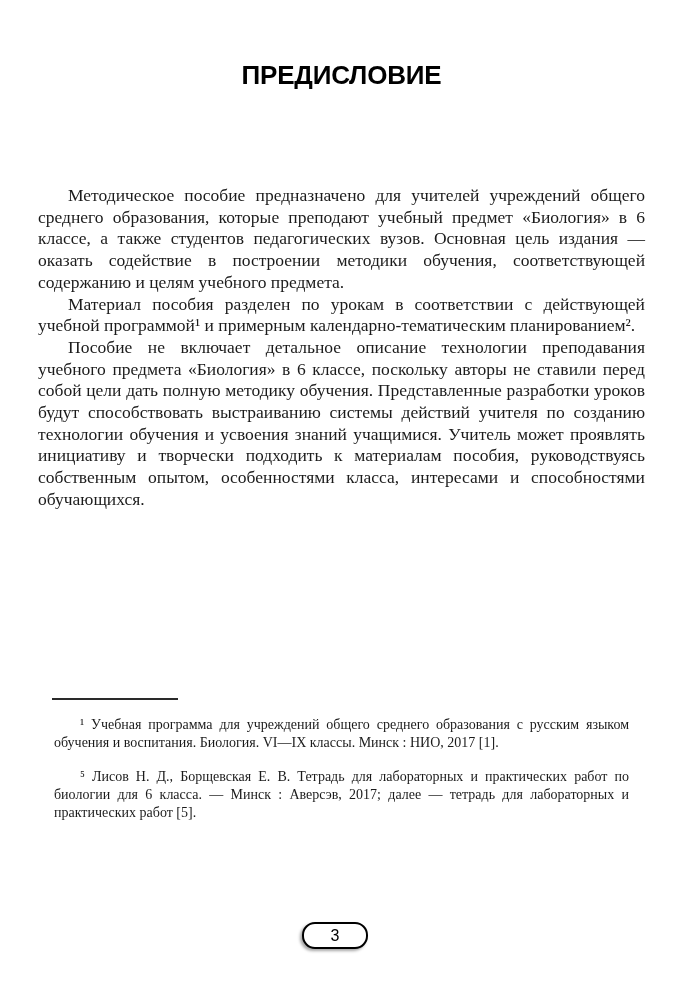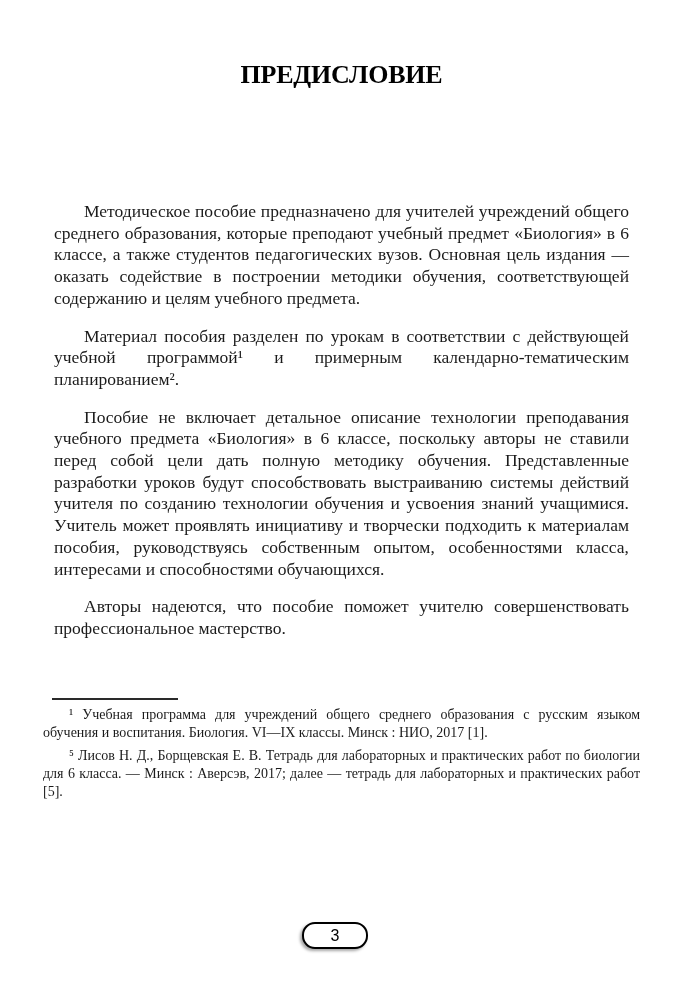--- a/index.html
+++ b/index.html
@@ -13,56 +13,56 @@
     overflow: hidden;
   }
 
   .title {
     position: absolute;
     top: 60px;
     left: 38px;
     width: 607px;
     margin: 0;
     text-align: center;
-    font-family: Liberation Serif, serif;
+    font-family: Liberation Sans, sans-serif;
     font-weight: bold;
     font-size: 26px;
     letter-spacing: -0.2px;
     color: #000000;
   }
 
   .body-text {
     position: absolute;
     top: 185px;
     left: 38px;
     width: 607px;
     font-size: 17.5px;
     line-height: 21.7px;
     color: #1b1b1b;
     text-align: justify;
   }
-  .para { margin: 16px; text-indent: 30px; }
+  .para { margin: 0; text-indent: 30px; }
 
   .footnotes {
     position: absolute;
     top: 698px;
     left: 38px;
     width: 607px;
     font-size: 14px;
     line-height: 18px;
     color: #1b1b1b;
     text-align: justify;
   }
   .fn-rule {
     width: 126px;
     height: 0;
     border-top: 2px solid #2a2a2a;
     margin: 0 0 6px 14px;
   }
-  .fn { margin: 5px; text-indent: 26px; }
+  .fn { margin: 16px; text-indent: 26px; }
 
   .page-number {
     position: absolute;
     left: 302px;
     top: 922px;
     width: 62px;
     height: 23px;
     background: #ffffff;
     border: 2px solid #000000;
     border-radius: 13px;
@@ -79,21 +79,20 @@
 <body>
 
 <div class="page">
 
   <h1 class="title">ПРЕДИСЛОВИЕ</h1>
 
   <div class="body-text">
     <p class="para">Методическое пособие предназначено для учителей учреждений общего среднего образования, которые преподают учебный предмет «Биология» в 6 классе, а также студентов педагогических вузов. Основная цель издания — оказать содействие в построении методики обучения, соответствующей содержанию и целям учебного предмета.</p>
     <p class="para">Материал пособия разделен по урокам в соответствии с действующей учебной программой¹ и примерным календарно-тематическим планированием².</p>
     <p class="para">Пособие не включает детальное описание технологии преподавания учебного предмета «Биология» в 6 классе, поскольку авторы не ставили перед собой цели дать полную методику обучения. Представленные разработки уроков будут способствовать выстраиванию системы действий учителя по созданию технологии обучения и усвоения знаний учащимися. Учитель может проявлять инициативу и творчески подходить к материалам пособия, руководствуясь собственным опытом, особенностями класса, интересами и способностями обучающихся.</p>
-    <p class="para">Авторы надеются, что пособие поможет учителю совершенствовать профессиональное мастерство.</p>
   </div>
 
   <div class="footnotes">
     <div class="fn-rule"></div>
     <p class="fn">¹ Учебная программа для учреждений общего среднего образования с русским языком обучения и воспитания. Биология. VI—IX классы. Минск : НИО, 2017 [1].</p>
     <p class="fn">⁵ Лисов Н. Д., Борщевская Е. В. Тетрадь для лабораторных и практических работ по биологии для 6 класса. — Минск : Аверсэв, 2017; далее — тетрадь для лабораторных и практических работ [5].</p>
   </div>
 
   <div class="page-number">3</div>
 

